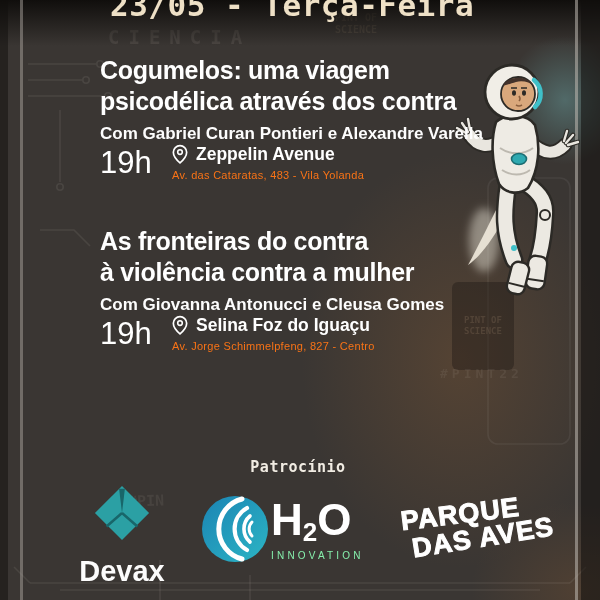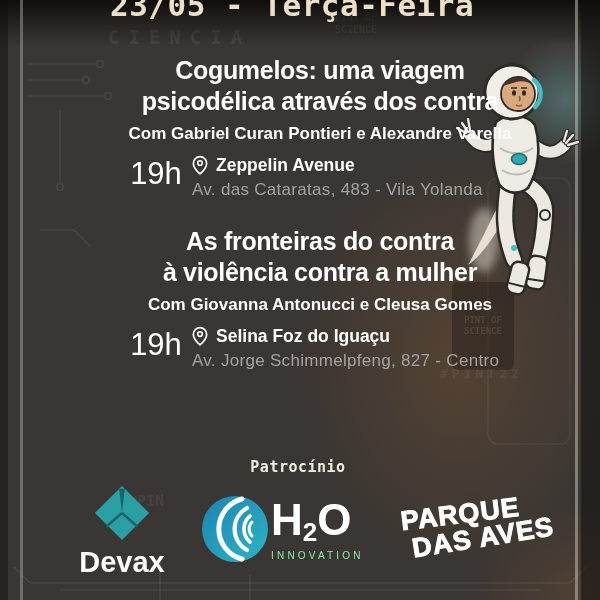--- a/index.html
+++ b/index.html
@@ -40,39 +40,39 @@
   .graffiti-1 { left:128px; top:492px; font-size:15px; transform:rotate(-2deg); }
   .graffiti-2 { left:440px; top:366px; font-size:13px; letter-spacing:4px; }
   .circuits { left:0; top:0; }
 
   
   .date-line { left:110px; top:-13px;
     font-family:"DejaVu Sans Mono", monospace; font-weight:bold;
     font-size:31px; letter-spacing:.5px; color:#eee0c6; white-space:nowrap; }
 
   
-  .event { left:120px; width:400px;text-align:center; }
+  .event { left:100px; width:400px; }
   .event-1 { top:55px; }
   .event-2 { top:226px; }
   .ev-title { font-size:25px; font-weight:bold; line-height:31px;
     letter-spacing:-.3px; color:#ffffff; white-space:nowrap; }
   .ev-speakers { margin-top:7px; font-size:17px; font-weight:bold; color:#fdfdfd; white-space:nowrap; }
-  .ev-timerow { margin-top:11px; display:flex; }
+  .ev-timerow { display:flex; }
   .ev-time { width:72px; font-size:31px; font-weight:400; color:#ffffff; margin-top:1px; }
   .ev-venue-line { display:flex; align-items:center; gap:8px; }
   .ev-venue { font-size:17.5px; font-weight:bold; color:#ffffff; white-space:nowrap; }
-  .ev-address { margin-top:4px; font-size:17px; color:#a3a3a3; letter-spacing:.3px; white-space:nowrap; }
+  .ev-address { margin-top:4px; font-size:11px; color:#f97316; letter-spacing:.3px; white-space:nowrap; }
   .pin-icon svg { display:block; }
 
   
   .patrocinio { left:0; top:458px; width:596px; text-align:center;
     font-family:"DejaVu Sans Mono", monospace; font-weight:bold;
     font-size:15px; color:#f1ece3; letter-spacing:.5px; }
   .devax { left:60px; top:484px; width:124px; text-align:center; }
-  .devax-name { margin-top:0; font-size:29px; font-weight:bold; color:#fcfcfc; }
+  .devax-name { margin-top:9px; font-size:29px; font-weight:bold; color:#fcfcfc; }
   .h2o { left:200px; top:494px; display:flex; align-items:center; gap:1px; }
   .h2o-text-line { font-size:44px; font-weight:bold; line-height:1; color:#ffffff; }
   .h2o-sub { font-size:26px; vertical-align:-6px; }
   .h2o-caption { margin-top:5px; font-size:10px; letter-spacing:3.2px; color:#86efac; }
   .parque { left:402px; top:497px; transform:rotate(-7deg); color:#ffffff; }
   .parque-l1, .parque-l2 { font-size:27px; font-weight:bold; letter-spacing:1px;
     -webkit-text-stroke:1px #ffffff; white-space:nowrap; }
   .parque-l2 { margin-top:-5px; margin-left:8px; transform:rotate(-2deg); }
 
   

